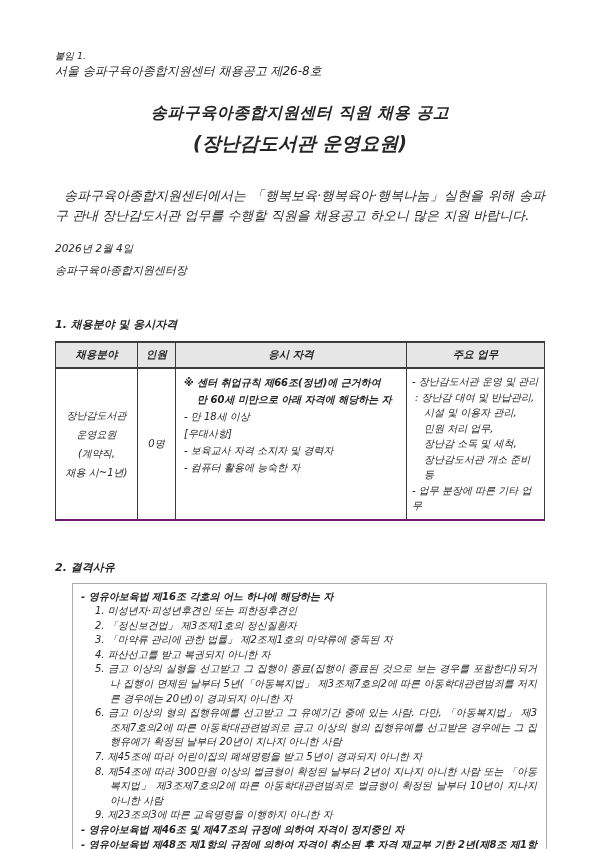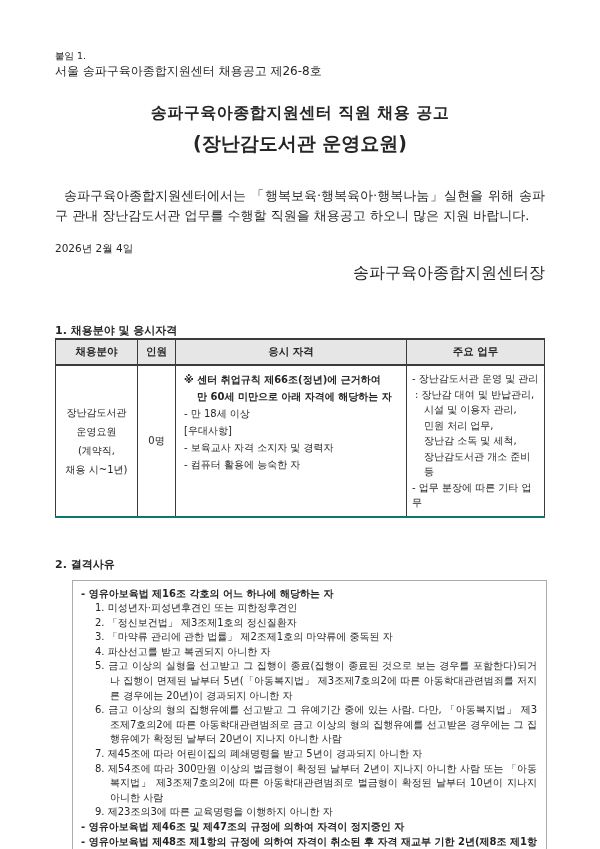--- a/index.html
+++ b/index.html
@@ -4,35 +4,35 @@
 <style>
   html,body{margin:0;padding:0;background:#ffffff;}
   body{
     width:600px;height:849px;
     font-family:"DejaVu Sans","Liberation Sans",sans-serif;
     color:#262626;
     -webkit-font-smoothing:antialiased;
   }
   .page{
     box-sizing:border-box;width:600px;height:849px;
-    padding:50px 55px 8px 55px;overflow:hidden;background:#fff;
+    padding:50px 55px 8px 55px;overflow:hidden;background:#fff;font-style:italic;
   }
   .attach{font-size:9.5px;}
   .docno{font-size:12px;}
   .title{margin-top:20px;text-align:center;font-weight:bold;font-size:16px;line-height:26px;letter-spacing:.5px;}
   .subtitle{text-align:center;font-weight:bold;font-size:19px;line-height:25px;margin-top:5px;}
   .intro{margin:30px 0 0 0;font-size:13px;line-height:20px;text-indent:9px;text-align:justify;word-break:break-all;}
   .date{margin-top:16px;font-size:10.5px;}
-  .signer{margin-top:7px;text-align:right;font-size:16px;}
+  .signer{margin-top:7px;font-size:11px;}
   .h1{margin-top:39px;font-weight:bold;font-size:11px;}
   .b{font-weight:bold;}
 
   table.recruit{
-    width:100%;table-layout:fixed;border-collapse:collapse;
-    border-top:2px solid #3b3b3b;border-bottom:2px solid #0f766e;
+    margin-top:9px;width:100%;table-layout:fixed;border-collapse:collapse;
+    border-top:2px solid #3b3b3b;border-bottom:2px solid #701a75;
   }
   table.recruit th{
     background:#e6e6e6;border:1px solid #3b3b3b;border-bottom:2px solid #3b3b3b;
     font-size:10.5px;font-weight:bold;padding:5px 0;
   }
   table.recruit td{border:1px solid #3b3b3b;font-size:10px;}
   td.c-field{text-align:center;vertical-align:middle;line-height:19px;padding:4px 2px;}
   td.c-count{text-align:center;vertical-align:middle;padding:4px 2px;}
   td.c-qual{vertical-align:top;line-height:17px;padding:5px 4px 5px 8px;}
   td.c-qual .qind{padding-left:13px;}

